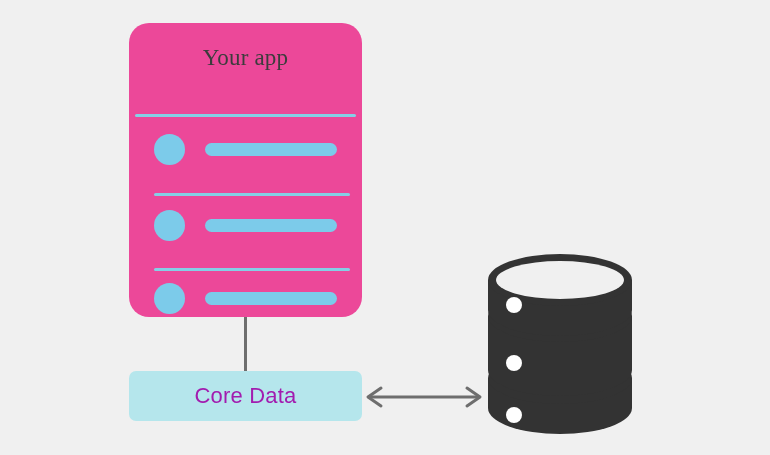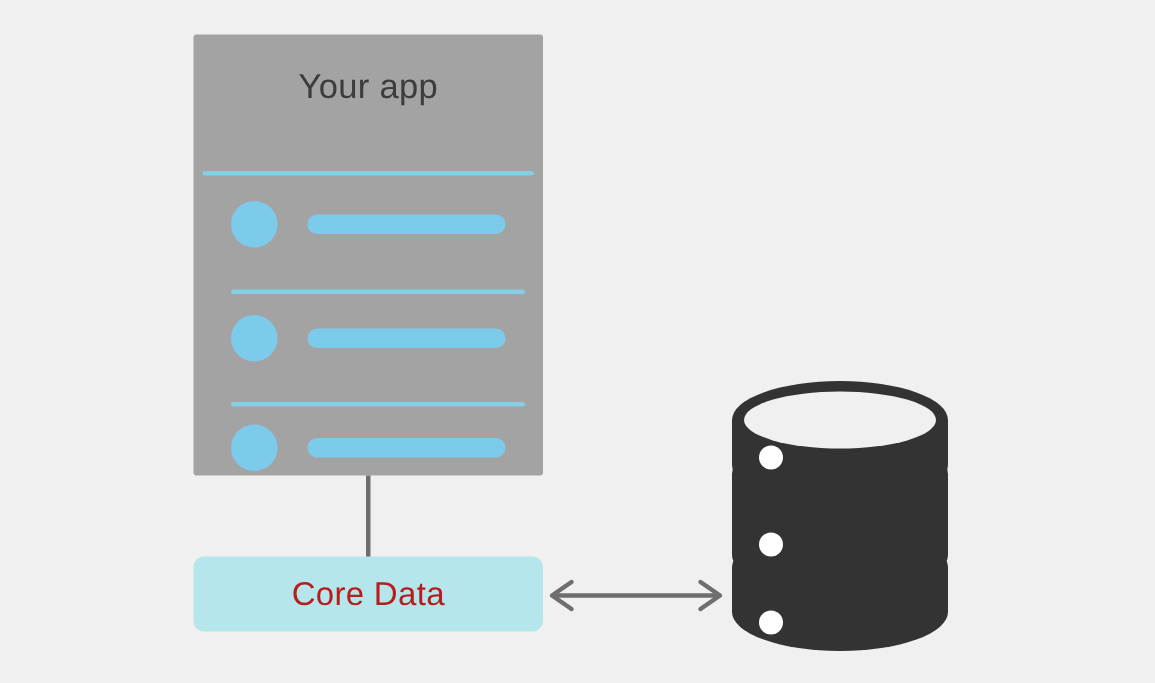--- a/index.html
+++ b/index.html
@@ -20,22 +20,23 @@
     background: #f0f0f0;
   }
 
   
   .app-card {
     position: absolute;
     left: 129px;
     top: 23px;
     width: 233px;
     height: 294px;
-    background: #a3a3a3;
-    border-radius: 2px;
+    background: #ec4899;
+    border-radius: 20px;
+    font-family: Liberation Serif, serif;
   }
   .app-card-title {
     position: absolute;
     left: 0;
     top: 0;
     width: 233px;
     height: 69px;
     line-height: 69px;
     text-align: center;
     font-size: 23px;
@@ -114,21 +115,21 @@
   }
   .coredata-label {
     position: absolute;
     left: 0;
     top: 0;
     width: 233px;
     height: 50px;
     line-height: 50px;
     text-align: center;
     font-size: 22px;
-    color: #b91c1c;
+    color: #a21caf;
     letter-spacing: 0.2px;
   }
 
   
   .arrow-wrap {
     position: absolute;
     left: 362px;
     top: 380px;
     width: 124px;
     height: 34px;

